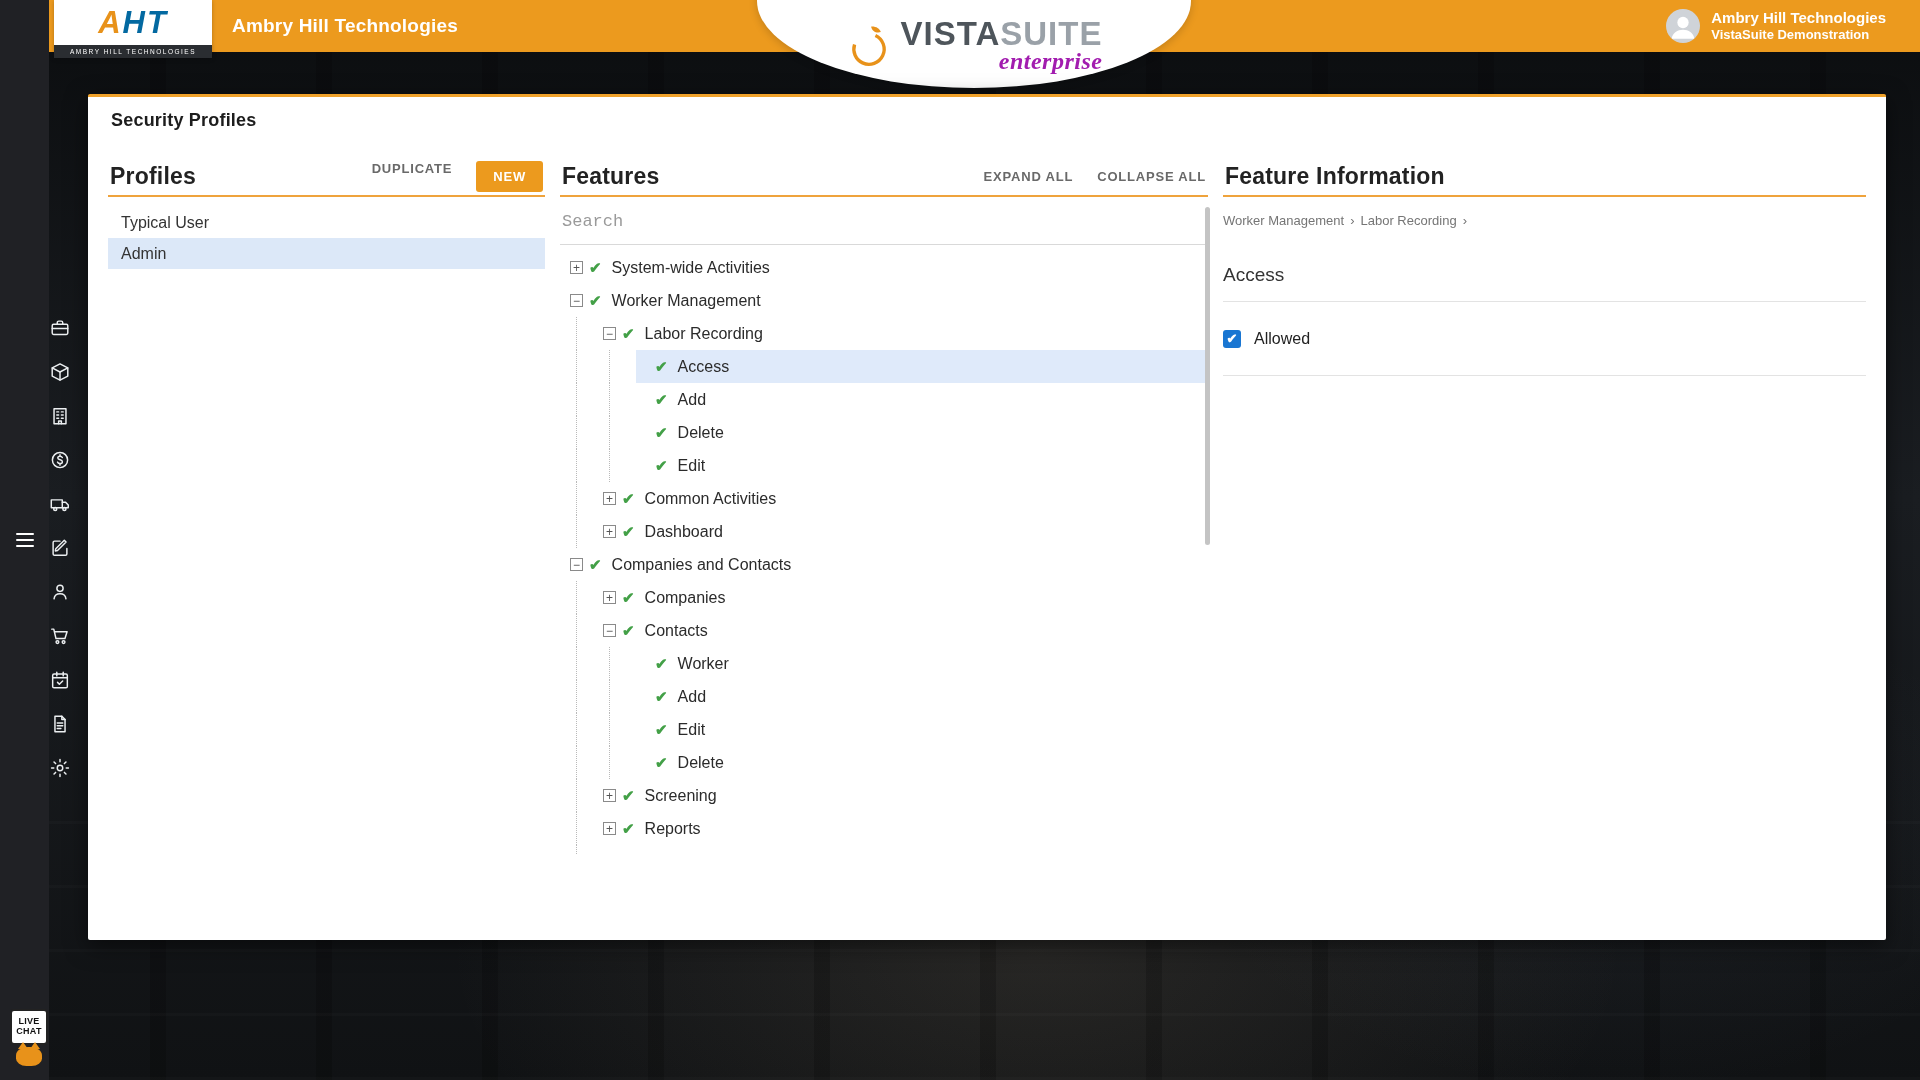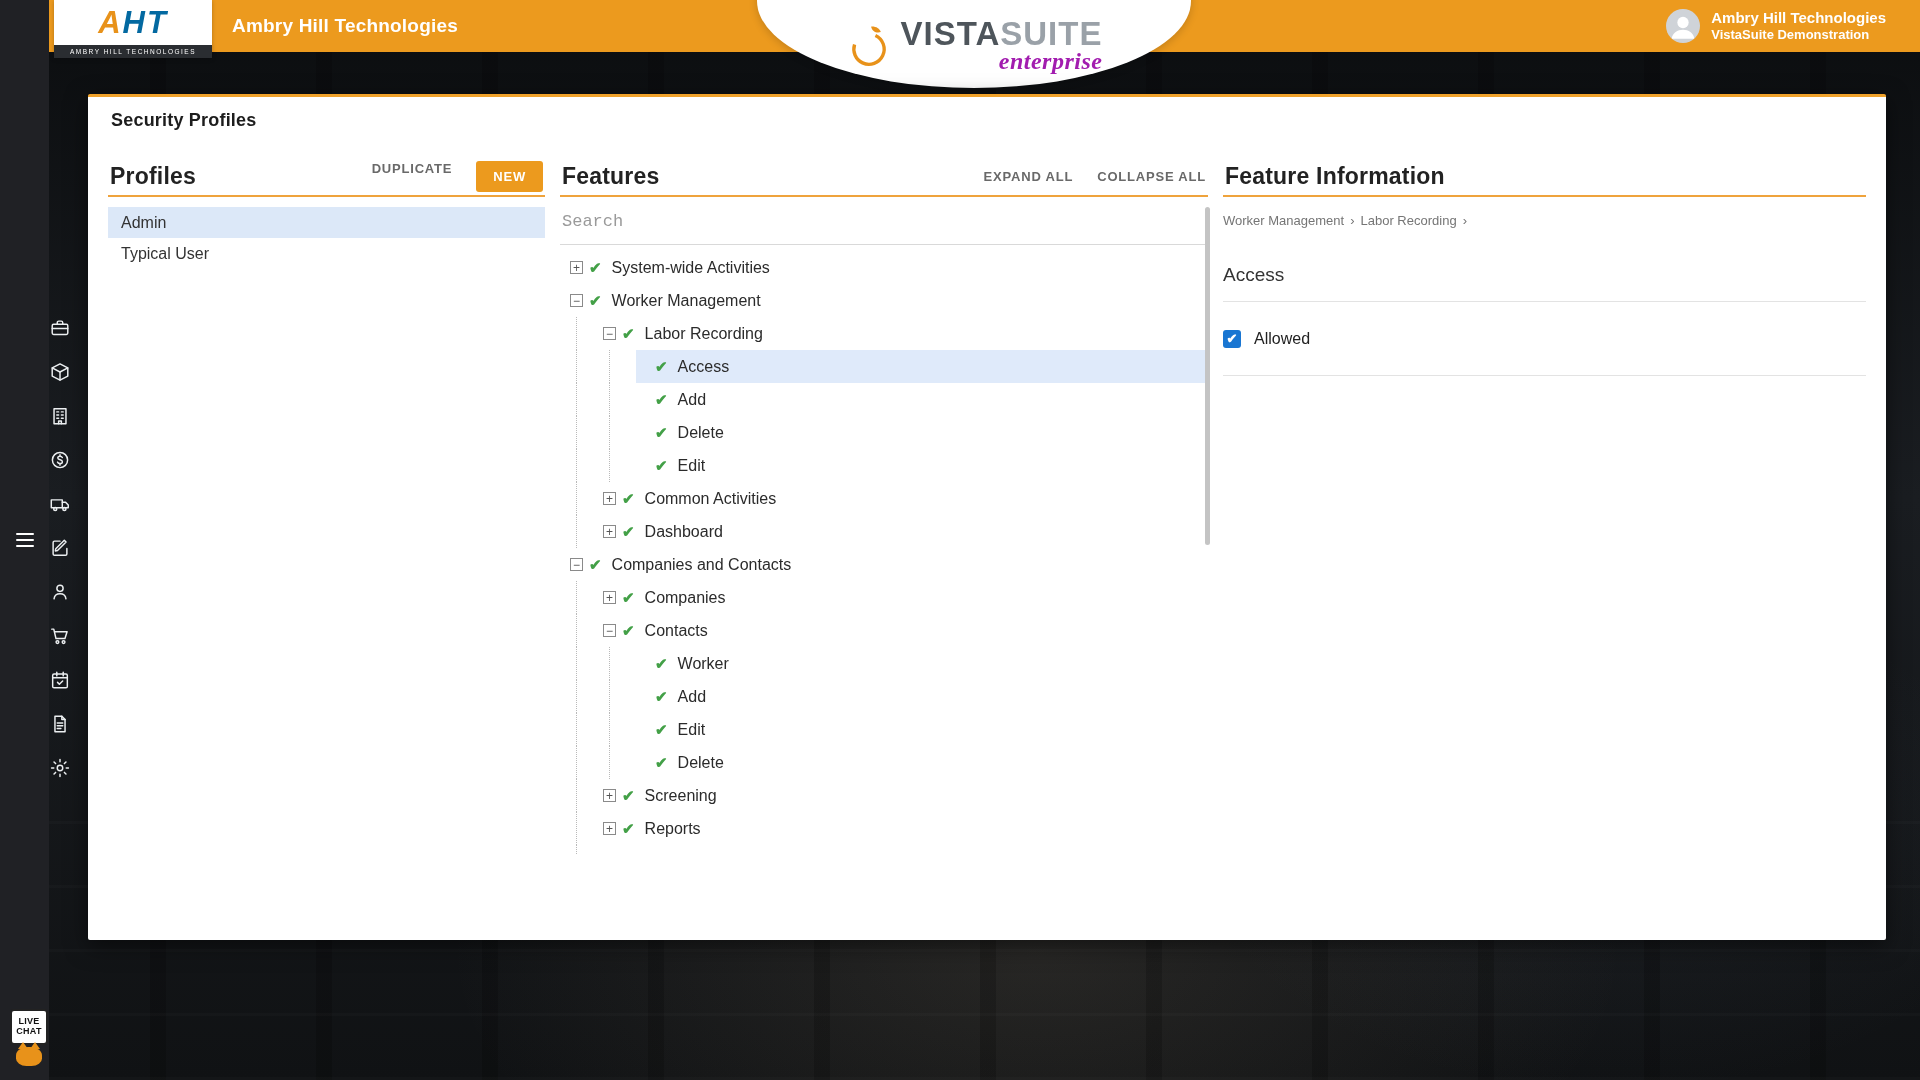--- a/index.html
+++ b/index.html
@@ -270,22 +270,22 @@
 
     <section class="panel panel-profiles">
       <div class="panel-head">
         <h2>Profiles</h2>
         <div class="head-actions">
           <button class="btn-text">DUPLICATE</button>
           <button class="btn-new">NEW</button>
         </div>
       </div>
       <div class="profiles-list">
+          <div class="profile-item">Typical User</div>
           <div class="profile-item selected">Admin</div>
-          <div class="profile-item">Typical User</div>
         </div>
     </section>
 
     <section class="panel panel-features">
       <div class="panel-head">
         <h2>Features</h2>
         <div class="head-actions">
           <button class="btn-text">EXPAND ALL</button>
           <button class="btn-text">COLLAPSE ALL</button>
         </div>

